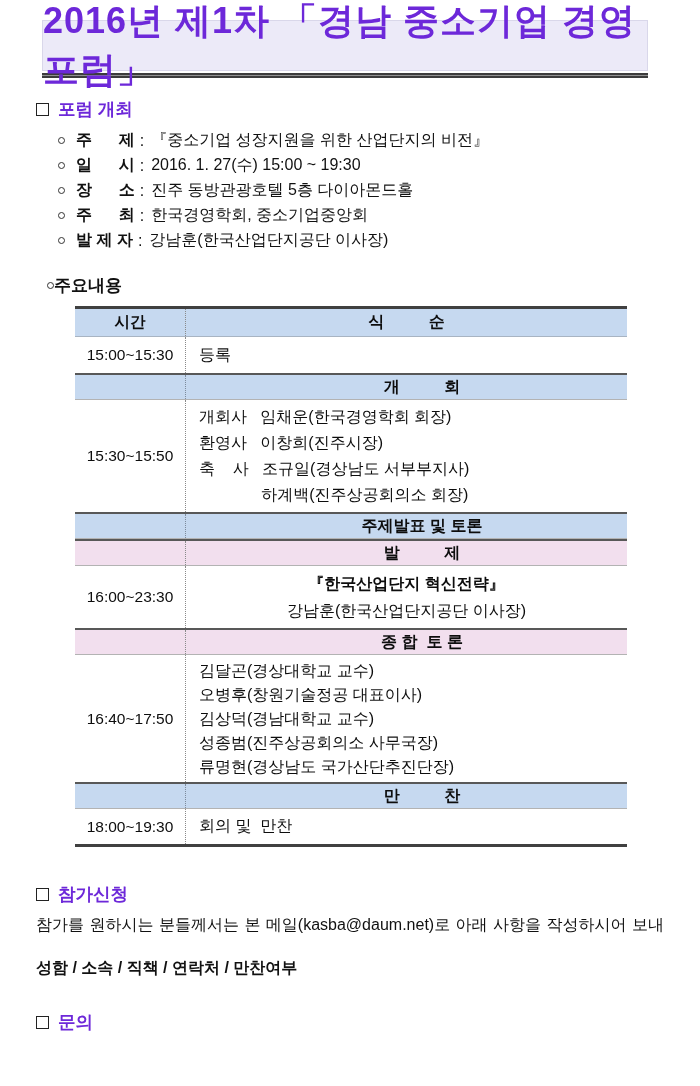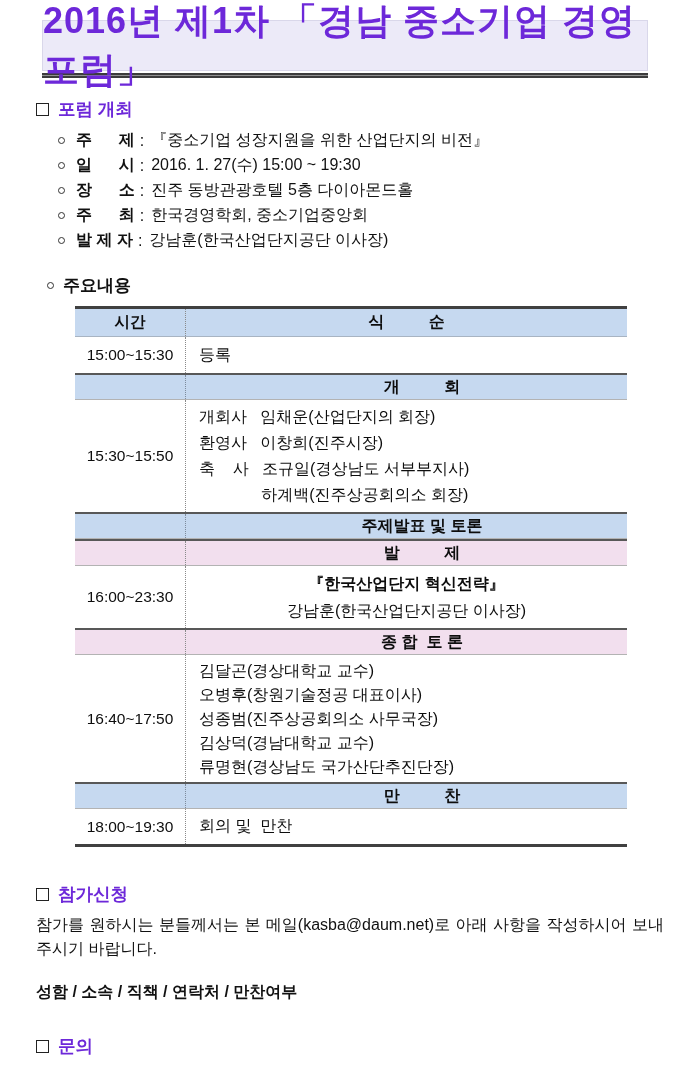--- a/index.html
+++ b/index.html
@@ -32,21 +32,21 @@
 
   
   .forum { margin-top:19px; }
   .forum-list { margin:7px 0 0 22px; }
   .forum-item { display:flex; align-items:center; height:25px; }
   .forum-item .circ { margin-right:11px; }
   .forum-item .lbl { font-weight:bold; }
   .forum-item .sep { margin:0 7px 0 5px; }
 
   
-  .agenda-heading { display:flex; align-items:center; gap:9px; font-size:17px; font-weight:bold; margin:21px 6px 0 47px; }
+  .agenda-heading { display:flex; align-items:center; font-size:17px; font-weight:bold; margin:21px 6px 0 47px; }
   .agenda-heading .circ { width:7px; height:7px; }
   .tbl {
     margin:9px 0 0 75px; width:552px;
     border-top:3px solid #404040; border-bottom:3px solid #404040;
     font-size:16px; color:#0d0d0d;
   }
   .trow { display:grid; grid-template-columns:111px 1fr; }
   .ctime {
     display:flex; align-items:center; justify-content:center;
     border-right:1px dotted #8a8a8a; font-size:15.5px;
@@ -145,21 +145,21 @@
     <div class="trow band blue">
       <div class="ctime"></div>
       <div class="cbody">
           <span class="pre">개          회</span>
         </div>
     </div>
 
     <div class="trow r-open">
       <div class="ctime">15:30~15:50</div>
       <div class="cbody">
-        <span class="pre">개회사   임채운(산업단지의 회장)</span>
+        <span class="pre">개회사   임채운(한국경영학회 회장)</span>
         <span class="pre">환영사   이창희(진주시장)</span>
         <span class="pre">축    사   조규일(경상남도 서부부지사)</span>
         <span class="pre">              하계백(진주상공회의소 회장)</span>
       </div>
     </div>
 
     <div class="trow band blue">
       <div class="ctime"></div>
       <div class="cbody">
           <span class="pre">주제발표 및 토론</span>
@@ -187,22 +187,22 @@
       <div class="cbody">
           <span class="pre">종 합  토 론</span>
         </div>
     </div>
 
     <div class="trow r-disc">
       <div class="ctime">16:40~17:50</div>
       <div class="cbody">
         <span class="pre">김달곤(경상대학교 교수)</span>
         <span class="pre">오병후(창원기술정공 대표이사)</span>
+        <span class="pre">김상덕(경남대학교 교수)</span>
         <span class="pre">성종범(진주상공회의소 사무국장)</span>
-        <span class="pre">김상덕(경남대학교 교수)</span>
         <span class="pre">류명현(경상남도 국가산단추진단장)</span>
       </div>
     </div>
 
     <div class="trow band blue">
       <div class="ctime"></div>
       <div class="cbody">
           <span class="pre">만          찬</span>
         </div>
     </div>
@@ -215,21 +215,20 @@
     </div>
   </div>
 
   <div class="sec join">
     <div class="sec-heading">
       <span class="sq"></span>
       <span>참가신청</span>
     </div>
     <div class="join-par">
       <div class="join-line1">참가를 원하시는 분들께서는 본 메일(kasba@daum.net)로 아래 사항을 작성하시어 보내</div>
-      <div>주시기 바랍니다.</div>
       <div class="join-fields">성함 / 소속 / 직책 / 연락처 / 만찬여부</div>
     </div>
   </div>
 
   <div class="sec inquiry">
     <div class="sec-heading">
       <span class="sq"></span>
       <span>문의</span>
     </div>
     <div class="inq-line pre">

